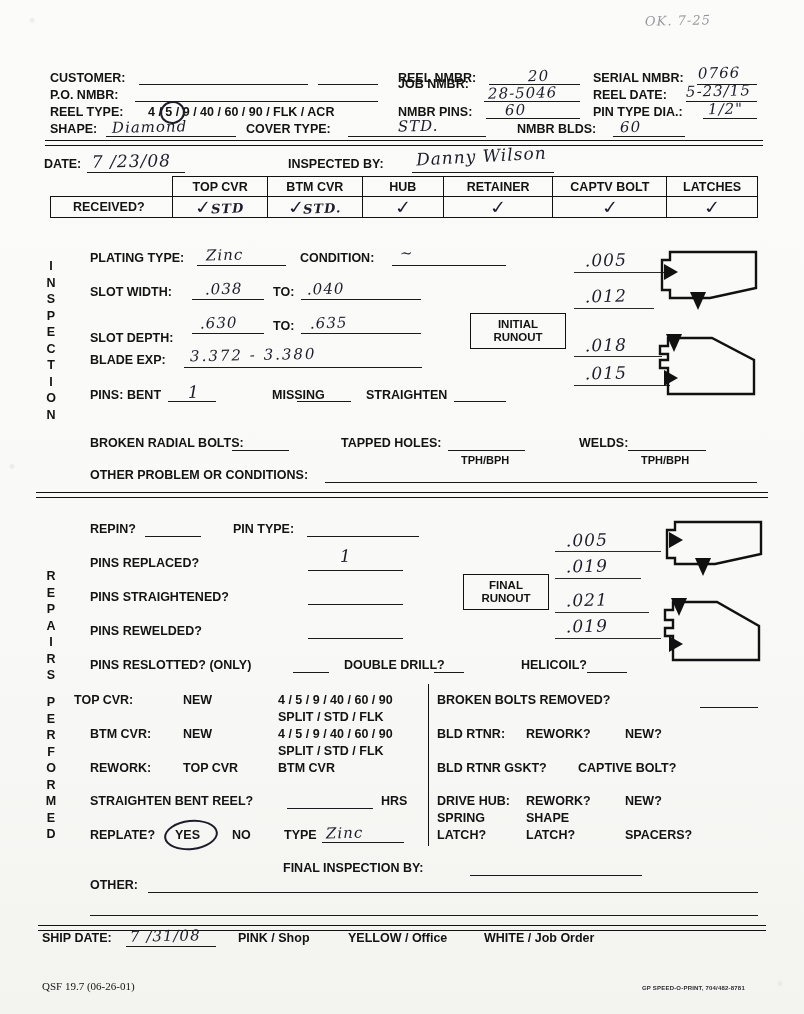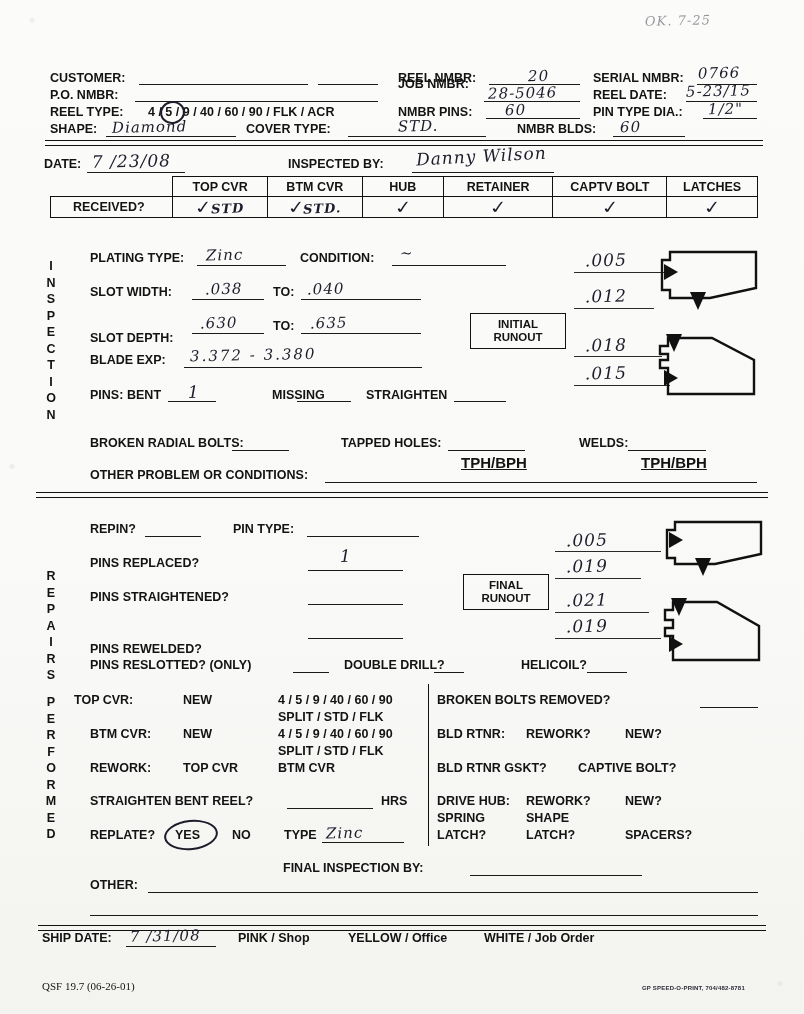--- a/index.html
+++ b/index.html
@@ -15,21 +15,21 @@
   .scan-tint{position:absolute;inset:0;pointer-events:none;
     background:
       radial-gradient(circle at 4% 2%, rgba(0,0,0,.05) 0 2px, transparent 3px),
       radial-gradient(circle at 1.5% 46%, rgba(0,0,0,.05) 0 2px, transparent 3px),
       radial-gradient(circle at 97% 97%, rgba(0,0,0,.04) 0 2px, transparent 3px),
       linear-gradient(to bottom, #ffffff, #fdfdfc 60%, #f7f7f5);
     mix-blend-mode:multiply;}
   .abs{position:absolute;}
   
   .lbl{font-size:12.5px;font-weight:bold;white-space:nowrap;line-height:1;}
-  .lbl-xs{font-size:15px;font-weight:bold;white-space:nowrap;line-height:1;text-decoration:underline;}
+  .lbl-xs{font-size:11px;font-weight:bold;white-space:nowrap;line-height:1;}
   
   .hw{font-family:"DejaVu Serif", serif;font-style:italic;font-size:15px;
       color:#1c1c2b;white-space:nowrap;line-height:1;letter-spacing:1px;
       transform:rotate(-1.2deg);}
   .hw-sm{font-size:13px;}
   .hw-lg{font-size:17px;}
   .rule{position:absolute;border-bottom:1.6px solid #1a1a1a;}
   .rule-thin{position:absolute;border-bottom:1.2px solid #2a2a2a;}
   
   .title{font-size:25px;font-weight:bold;letter-spacing:.2px;white-space:nowrap;
@@ -241,21 +241,21 @@
   <div class="abs hw" style="left:315px;top:520px;"></div>
 
   <div class="abs lbl" style="left:90px;top:557px;">PINS REPLACED?</div>
   <div class="rule" style="left:308px;top:570px;width:95px;"></div>
   <div class="abs hw hw-lg" style="left:340px;top:548px;">1</div>
 
   <div class="abs lbl" style="left:90px;top:591px;">PINS STRAIGHTENED?</div>
   <div class="rule" style="left:308px;top:604px;width:95px;"></div>
   <div class="abs hw" style="left:318px;top:589px;"></div>
 
-  <div class="abs lbl" style="left:90px;top:625px;margin-top:18px;">PINS REWELDED?</div>
+  <div class="abs lbl" style="left:90px;top:625px;">PINS REWELDED?</div>
   <div class="rule" style="left:308px;top:638px;width:95px;"></div>
   <div class="abs hw" style="left:318px;top:623px;"></div>
 
   <div class="abs lbl" style="left:90px;top:659px;">PINS RESLOTTED? (ONLY)</div>
   <div class="rule" style="left:293px;top:672px;width:36px;"></div>
   <div class="abs hw" style="left:300px;top:657px;"></div>
   <div class="abs lbl" style="left:344px;top:659px;">DOUBLE DRILL?</div>
   <div class="rule" style="left:434px;top:672px;width:30px;"></div>
   <div class="abs hw" style="left:440px;top:657px;"></div>
   <div class="abs lbl" style="left:521px;top:659px;">HELICOIL?</div>

